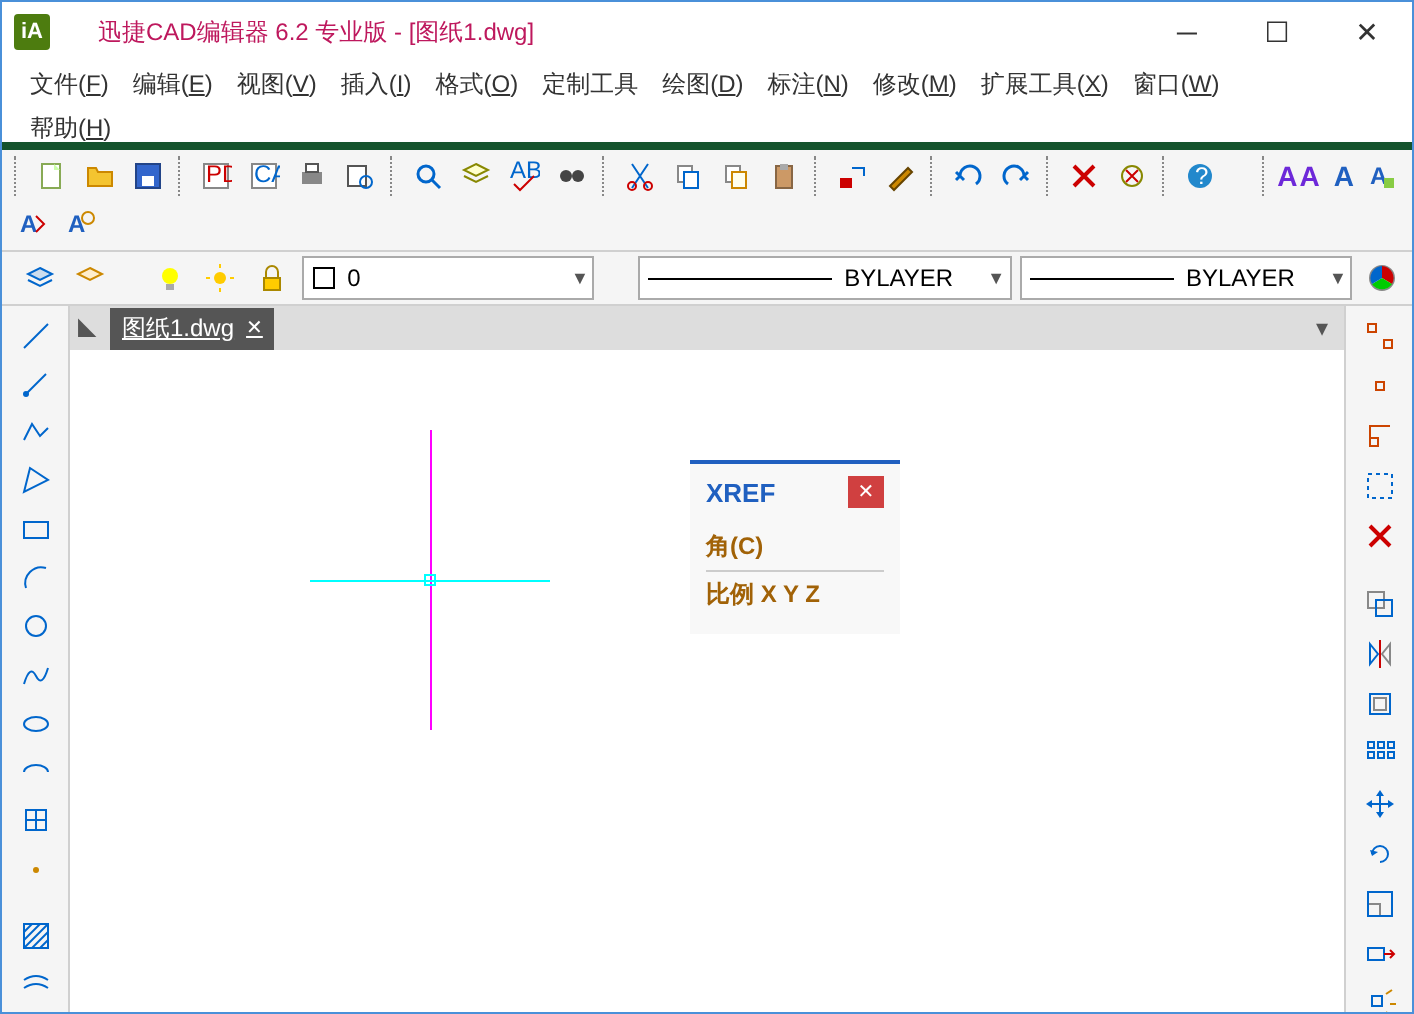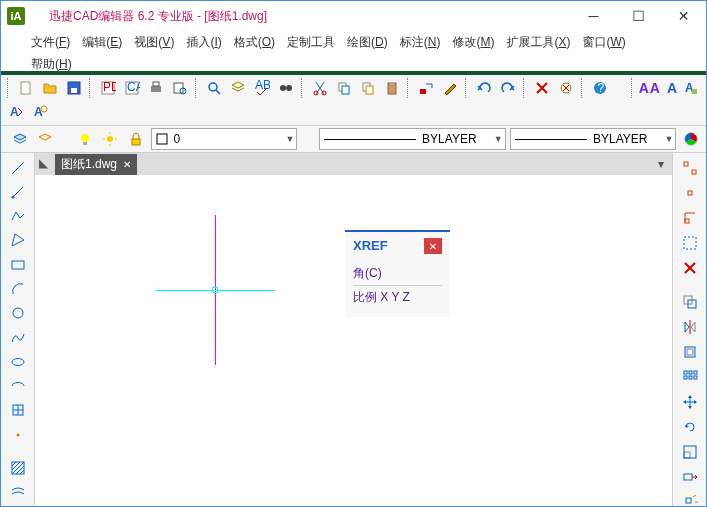--- a/index.html
+++ b/index.html
@@ -5,21 +5,21 @@
 * { margin: 0; padding: 0; box-sizing: border-box; font-family: "Microsoft YaHei", Arial, sans-serif; font-size: 12px; }
 body { width: 707px; height: 507px; background: #f0f0f0; border: 1px solid #4a90d9; overflow: hidden; }
 
 
 .title-bar { height: 30px; background: #fff; display: flex; align-items: center; padding-left: 6px; }
 .title-bar .logo { width: 18px; height: 18px; background: #4d7c0f; color: #fff; font-weight: bold; display: flex; align-items: center; justify-content: center; border-radius: 2px; font-size: 11px; }
 .title-bar .title { margin-left: 24px; flex: 1; color: #be185d; }
 .title-bar .win-btn { width: 45px; height: 30px; display: flex; align-items: center; justify-content: center; font-size: 14px; color: #333; }
 
 
-.menu-bar { height: 22px; background: #fff; display: flex; flex-wrap: wrap; padding-left: 24px; }
+.menu-bar { height: 22px; background: #fff; display: flex; flex-wrap: wrap; padding-left: 8px; }
 .menu-bar .menu-item { padding: 3px 6px; color: #333; }
 .menu-bar .menu-item .accel { text-decoration: underline; }
 .menu-row2 { border-bottom: 4px solid #14532d; }
 
 
 .toolbar { background: #f5f5f5; border-bottom: 1px solid #d0d0d0; padding: 2px 4px; display: flex; align-items: center; gap: 2px; flex-wrap: wrap; }
 .toolbar .sep { width: 4px; height: 20px; border-left: 1px dotted #888; margin: 0 2px; }
 .tool-btn { width: 22px; height: 22px; display: flex; align-items: center; justify-content: center; border: 1px solid transparent; }
 .tool-btn svg { width: 16px; height: 16px; }
 .tool-text-blue { color: #2060c0; font-weight: bold; font-size: 14px; letter-spacing: 1px; }
@@ -36,35 +36,35 @@
 .main-wrap { display: flex; height: 374px; }
 .left-toolbar, .right-toolbar { width: 34px; background: #f5f5f5; display: flex; flex-direction: column; align-items: center; padding-top: 4px; gap: 3px; }
 .left-toolbar { border-right: 1px solid #d0d0d0; }
 .right-toolbar { border-left: 1px solid #d0d0d0; }
 .side-btn { width: 24px; height: 22px; display: flex; align-items: center; justify-content: center; }
 .side-btn svg { width: 16px; height: 16px; }
 
 .canvas-area { flex: 1; background: #e8e8e8; position: relative; display: flex; flex-direction: column; }
 .doc-tabs { height: 22px; background: #ddd; display: flex; align-items: center; padding-left: 20px; position: relative; }
 .doc-tabs .pin { position: absolute; left: 4px; top: 3px; font-size: 12px; color: #555; }
-.doc-tab { background: #555; color: #fff; padding: 2px 6px; display: flex; align-items: center; gap: 6px; font-size: 11px; }
+.doc-tab { background: #555; color: #fff; padding: 2px 6px; display: flex; align-items: center; gap: 6px; font-size: 11px; text-decoration: underline; }
 .doc-tab .close-x { font-size: 10px; }
 
 .drawing { flex: 1; background: #fff; position: relative; }
 .crosshair-v { position: absolute; left: 180px; top: 40px; width: 1px; height: 150px; background: magenta; }
 .crosshair-h { position: absolute; left: 120px; top: 115px; width: 120px; height: 1px; background: cyan; }
 .cursor-box { position: absolute; left: 177px; top: 112px; width: 6px; height: 6px; border: 1px solid cyan; }
 
 
 .popup { position: absolute; left: 310px; top: 55px; width: 105px; background: #f8f8f8; border-top: 2px solid #2060c0; }
-.popup-header { display: flex; justify-content: space-between; padding: 6px 8px; }
+.popup-header { display: flex; justify-content: space-between; align-items: center; padding: 6px 8px; }
 .popup-title { color: #2060c0; font-weight: bold; font-size: 13px; }
 .popup-close { width: 18px; height: 16px; background: #d04040; color: #fff; display: flex; align-items: center; justify-content: center; font-size: 10px; }
 .popup-body { padding: 2px 8px 8px; }
-.popup-row { padding: 3px 0; border-bottom: 1px solid #ccc; color: #4c1d95; }
+.popup-row { padding: 3px 0; border-bottom: 1px solid #ccc; color: #a16207; font-weight: bold; }
 .popup-row:last-child { border-bottom: none; }
 </style>
 </head>
 <body>
 
 <div class="title-bar">
   <div class="logo">iA</div>
   <div class="title">迅捷CAD编辑器 6.2 专业版  - [图纸1.dwg]</div>
   <div class="win-btn">─</div>
   <div class="win-btn">☐</div>

